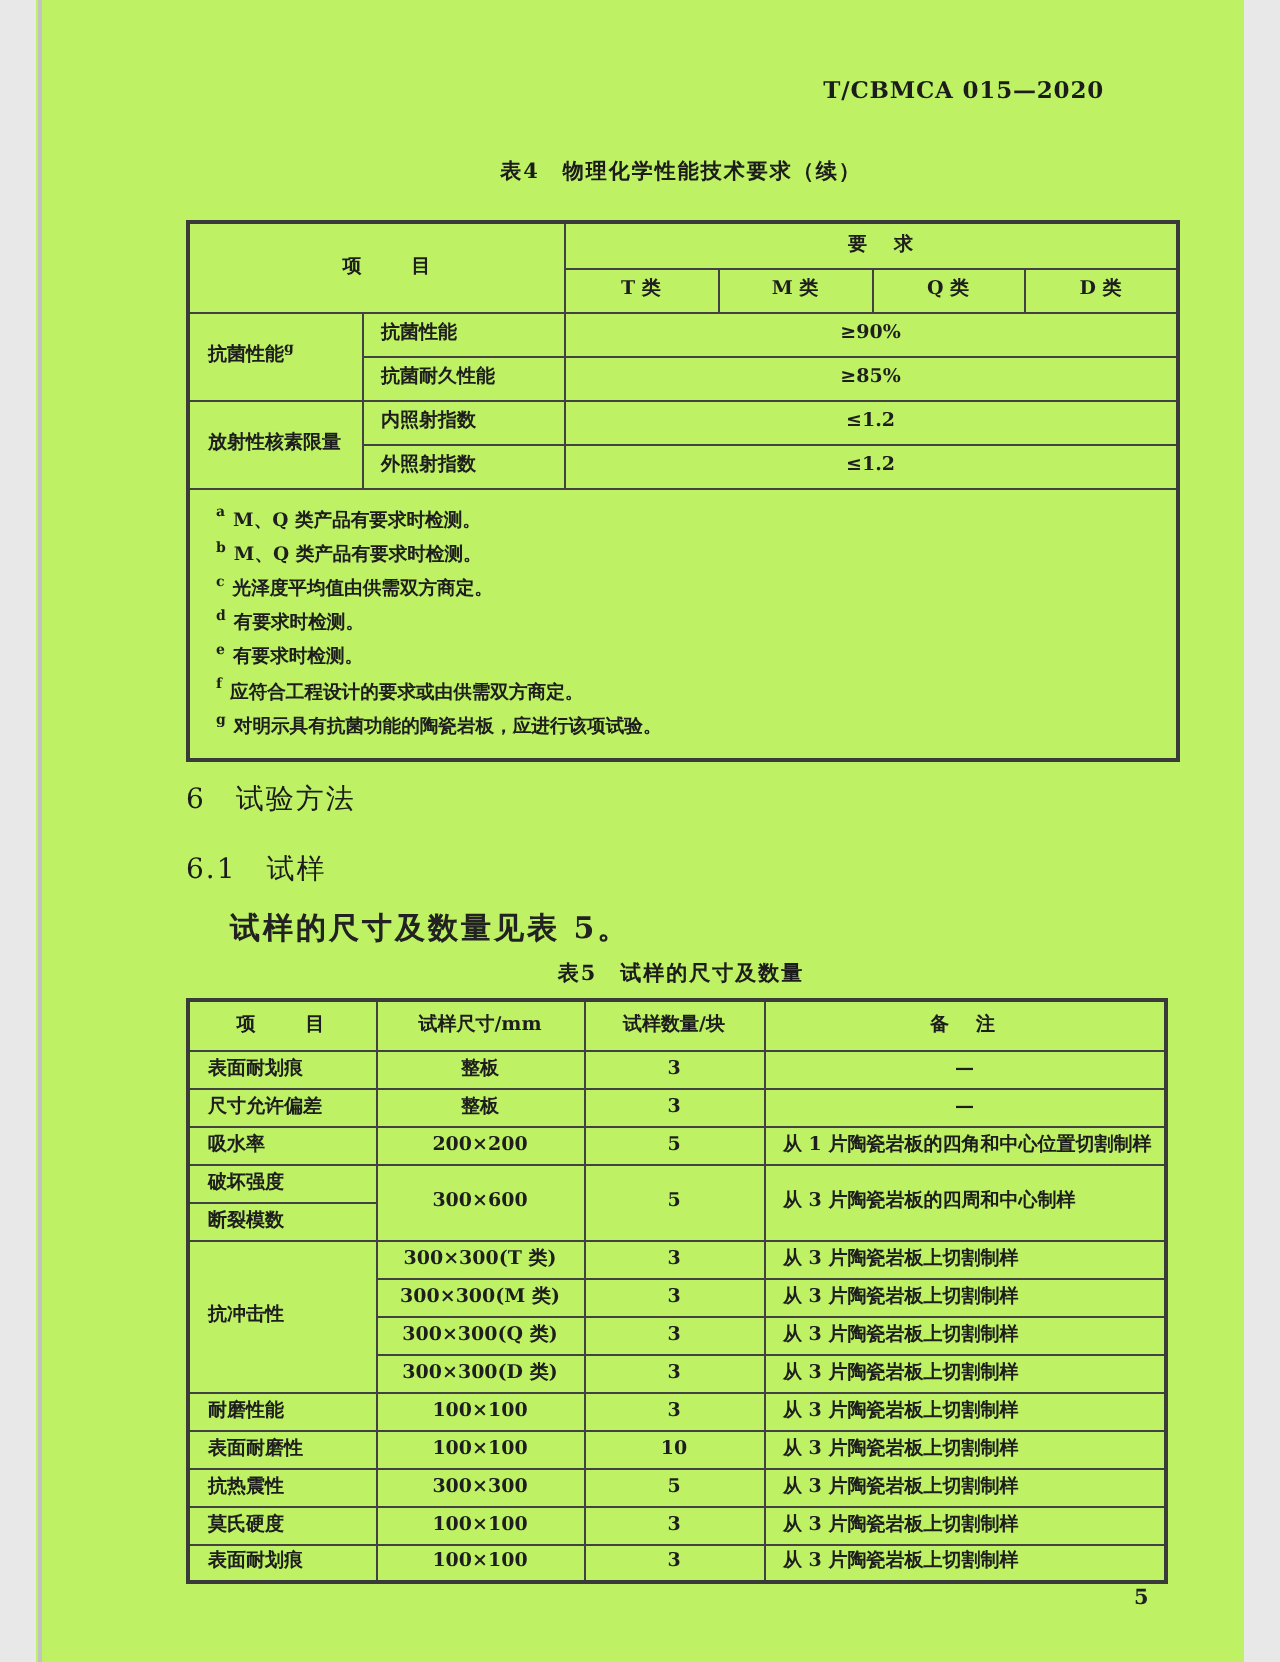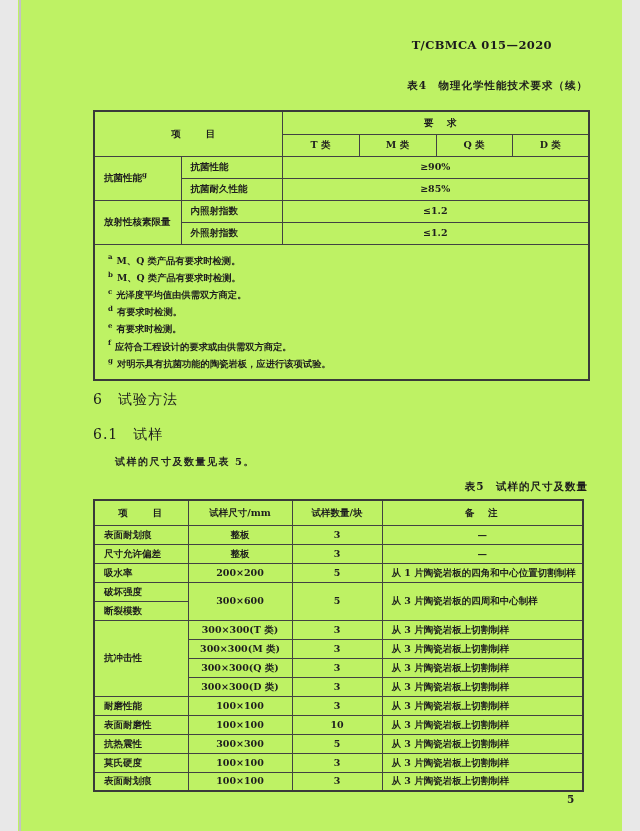--- a/index.html
+++ b/index.html
@@ -29,21 +29,21 @@
     font-size: 11.5px;
     font-weight: 700;
     letter-spacing: 0.4px;
     color: #1c1c1c;
   }
 
   .tbl-title {
     position: absolute;
     left: 75px;
     width: 495px;
-    text-align: right;
+    text-align: center;
     font-size: 10.5px;
     font-weight: 700;
     color: #1c1c1c;
     letter-spacing: 1px;
   }
   .t4-title { top: 79px; }
   .t5-title { top: 480px; }
 
   table {
     position: absolute;
@@ -94,21 +94,21 @@
     font-weight: 400;
     color: #1c1c1c;
     letter-spacing: 1px;
   }
   .sec-6   { top: 391px; }
   .sec-6-1 { top: 426px; }
   .body-para {
     position: absolute;
     left: 97px;
     top: 455px;
-    font-size: 10px;
+    font-size: 15px;
     font-weight: 600;
     color: #222;
     letter-spacing: 1.5px;
   }
 
   .page-number {
     position: absolute;
     left: 549px;
     top: 793px;
     font-size: 10.5px;

